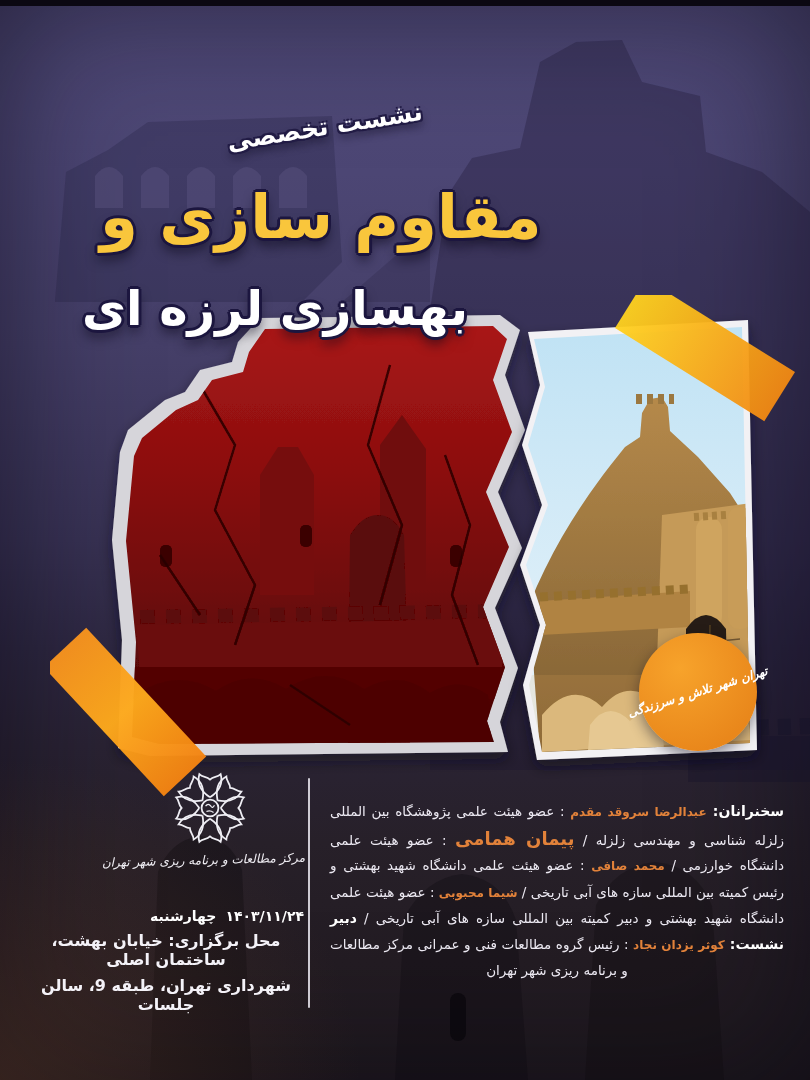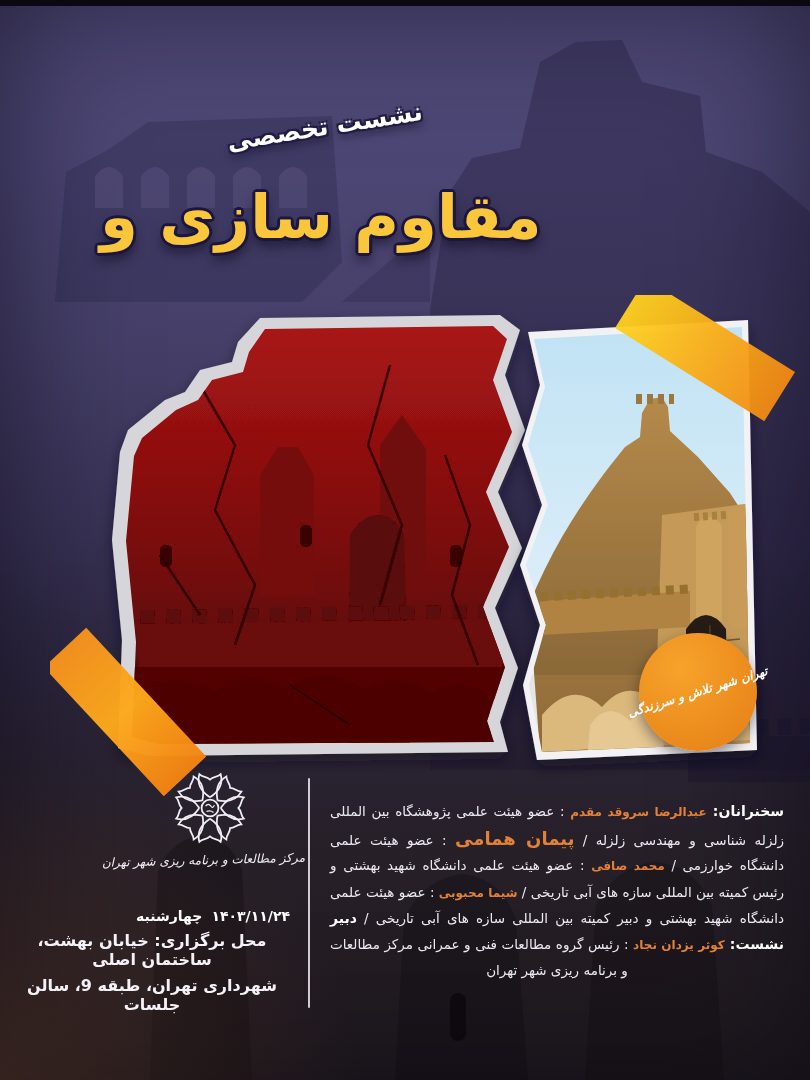--- a/index.html
+++ b/index.html
@@ -24,21 +24,21 @@
     2px 2px 0 #1c163f,-2px 2px 0 #1c163f,2px -2px 0 #1c163f,-2px -2px 0 #1c163f,0 7px 12px rgba(10,8,25,.65);}
   .badge{position:absolute;left:639px;top:633px;width:118px;height:118px;border-radius:50%;
     background:radial-gradient(circle at 35% 30%,#f7a32b,#e9871b 75%);z-index:3;
     display:flex;align-items:center;justify-content:center;box-shadow:0 6px 14px rgba(10,8,25,.45);}
   .badge span{display:block;transform:rotate(-17deg);color:#fff;font-weight:bold;font-style:italic;
     font-size:12px;white-space:nowrap;direction:rtl;}
   .logo-block{position:absolute;left:115px;top:768px;width:190px;z-index:3;text-align:center;}
   .logo-block svg{display:block;margin:0 auto;}
   .logo-caption{margin-top:5px;color:#f2f0f6;font-size:12px;font-style:italic;direction:rtl;
     white-space:nowrap;transform:rotate(-1.5deg);}
-  .schedule{position:absolute;left:14px;top:908px;width:276px;z-index:3;color:#fff;}
+  .schedule{position:absolute;left:28px;top:908px;width:276px;z-index:3;color:#fff;}
   .sched-line1{display:flex;justify-content:flex-end;align-items:baseline;gap:9px;
     font-size:14px;font-weight:bold;direction:ltr;}
   .sched-line1 span{direction:rtl;unicode-bidi:isolate;}
   .venue{direction:rtl;text-align:center;font-size:16px;font-weight:bold;margin-top:7px;color:#f4f2f8;}
   .divider{position:absolute;left:308px;top:778px;width:2px;height:230px;
     background:rgba(236,234,242,.85);border-radius:1px;z-index:3;}
   .speakers{position:absolute;right:26px;top:799px;width:454px;margin:0;z-index:3;
     direction:rtl;text-align:justify;text-align-last:center;font-size:13.5px;line-height:25.5px;color:#ece9f2;}
   .seg-label{color:#ffffff;font-weight:bold;font-size:14px;}
   .seg-name{color:#e2823a;font-weight:bold;font-size:12px;}
@@ -155,20 +155,21 @@
     <g transform="translate(655,55) rotate(32)">
       <rect x="-88" y="-29" width="176" height="58" fill="url(#gradTapeA)" opacity="0.95"></rect>
     </g>
     <g transform="translate(75,417) rotate(47)">
       <rect x="-88" y="-29" width="176" height="58" fill="url(#gradTapeB)" opacity="0.97"></rect>
     </g>
   </svg>
 
   <div class="ttl kicker">نشست تخصصی</div>
   <div class="ttl t1 outlined">مقاوم سازی و</div>
+  <div class="ttl t2 outlined">بهسازی لرزه ای</div>
 
   <div class="badge">
     <span>تهران شهر تلاش و سرزندگی</span>
   </div>
 
   <div class="logo-block">
     <svg width="80" height="80" viewBox="-45 -45 90 90">
       <g stroke="#efeef4" stroke-width="2" fill="none">
         <g id="petal">
           <path d="M0,-12 C-9,-18 -15,-27 -12,-38 C-8,-34 -4,-36 0,-32 C4,-36 8,-34 12,-38 C15,-27 9,-18 0,-12"></path>

